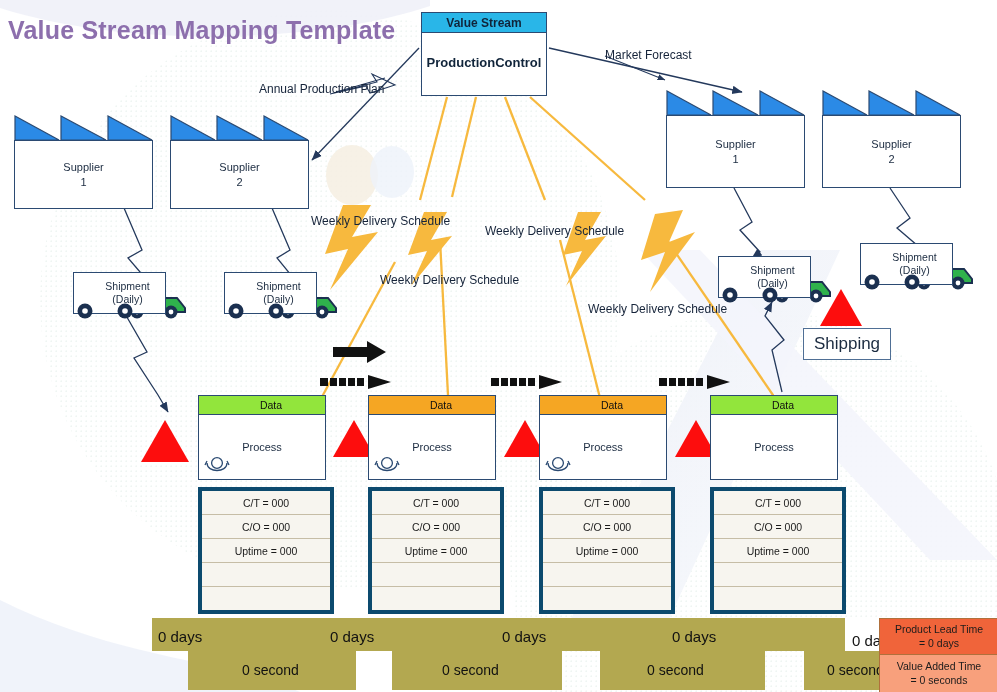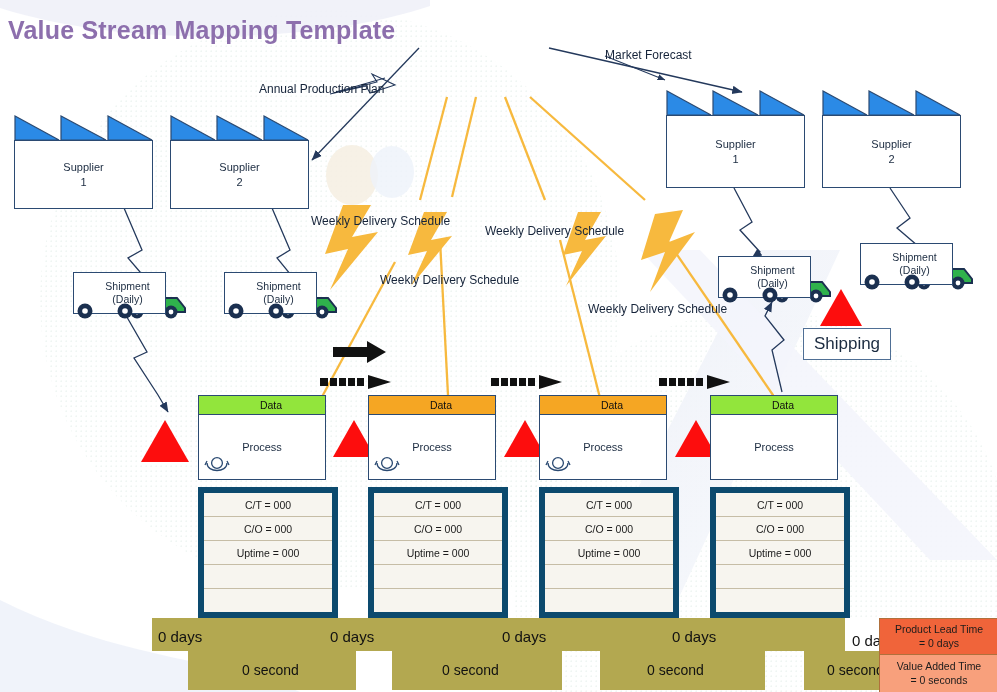--- a/index.html
+++ b/index.html
@@ -78,21 +78,21 @@
   }
   .proc .pbody{
     height:64px;border:1.4px solid #2b4a72;border-top:none;background:#fff;
     position:relative;
     display:flex;align-items:center;justify-content:center;
     font-size:11px;color:#1b2b40;
   }
   .operator{position:absolute;left:5px;bottom:3px;}
 
   
-  .dtable{position:absolute;width:125px;border:6px solid #0c4a6e;background:#f7f5ef;}
+  .dtable{position:absolute;width:125px;border:4px solid #0c4a6e;background:#f7f5ef;}
   .dtable .drow{
     height:23px;border-bottom:1px solid #c6bda6;
     font-size:10.5px;color:#1b1b1b;
     display:flex;align-items:center;justify-content:center;
   }
   .dtable .drow:last-child{border-bottom:none;}
 
   
   .inv{position:absolute;width:0;height:0;border-left:24px solid transparent;border-right:24px solid transparent;border-bottom:42px solid #fd0d0d;}
   .inv.small{border-left-width:21px;border-right-width:21px;border-bottom-width:37px;}
@@ -152,20 +152,28 @@
     <g fill="#f7b93e">
       <path d="M343,205 L371,205 L352,237 L378,232 L330,290 L348,249 L325,254 Z"></path>
       <path d="M424,212 L447,212 L431,240 L452,236 L411,286 L427,251 L408,255 Z"></path>
       <path d="M578,212 L601,212 L585,240 L606,236 L566,286 L582,251 L563,255 Z"></path>
       <path d="M655,214 L683,210 L669,242 L695,232 L650,292 L665,252 L641,260 Z"></path>
     </g>
   </svg>
 
   <div class="abs" id="title">Value Stream Mapping Template</div>
 
+  <div class="abs" id="pc">
+    <div id="pc-header">Value Stream</div>
+    <div id="pc-body">
+      <span>Production</span>
+        <br>
+      <span>Control</span>
+    </div>
+  </div>
 
   <svg class="bg-layer" viewBox="0 0 997 692">
     <defs>
       <marker id="navyArrow" markerWidth="9" markerHeight="9" refX="7.5" refY="3.2" orient="auto">
         <path d="M0,0 L8,3.2 L0,6.4 Z" fill="#24395c"></path>
       </marker>
       <marker id="navyArrowSm" markerWidth="8" markerHeight="8" refX="6.8" refY="2.8" orient="auto">
         <path d="M0,0 L7,2.8 L0,5.6 Z" fill="#24395c"></path>
       </marker>
     </defs>

